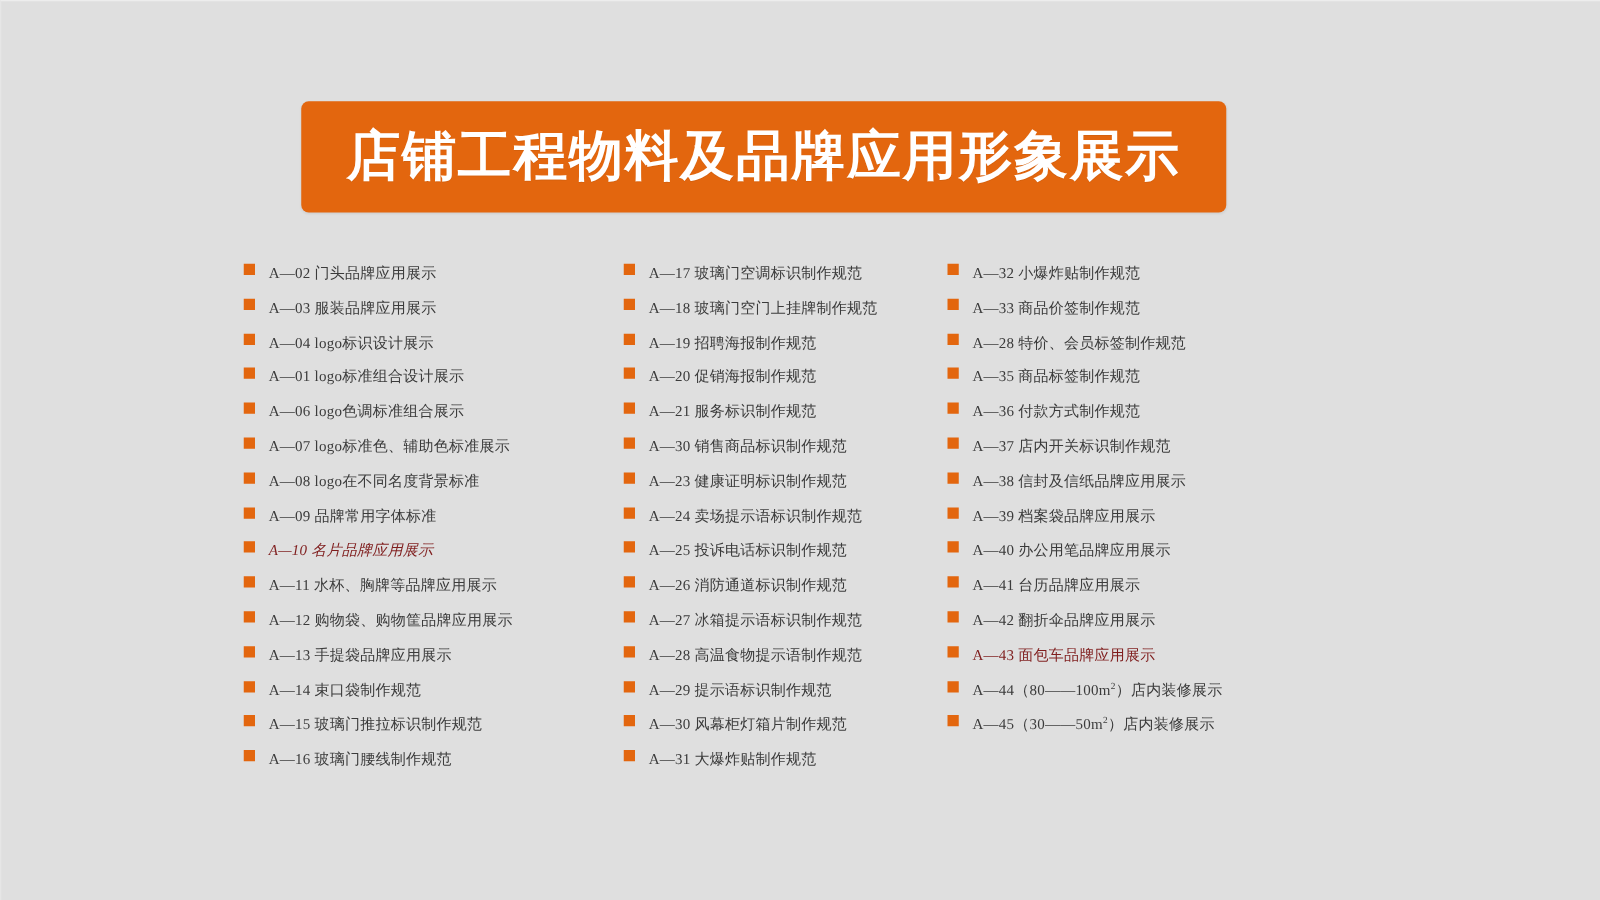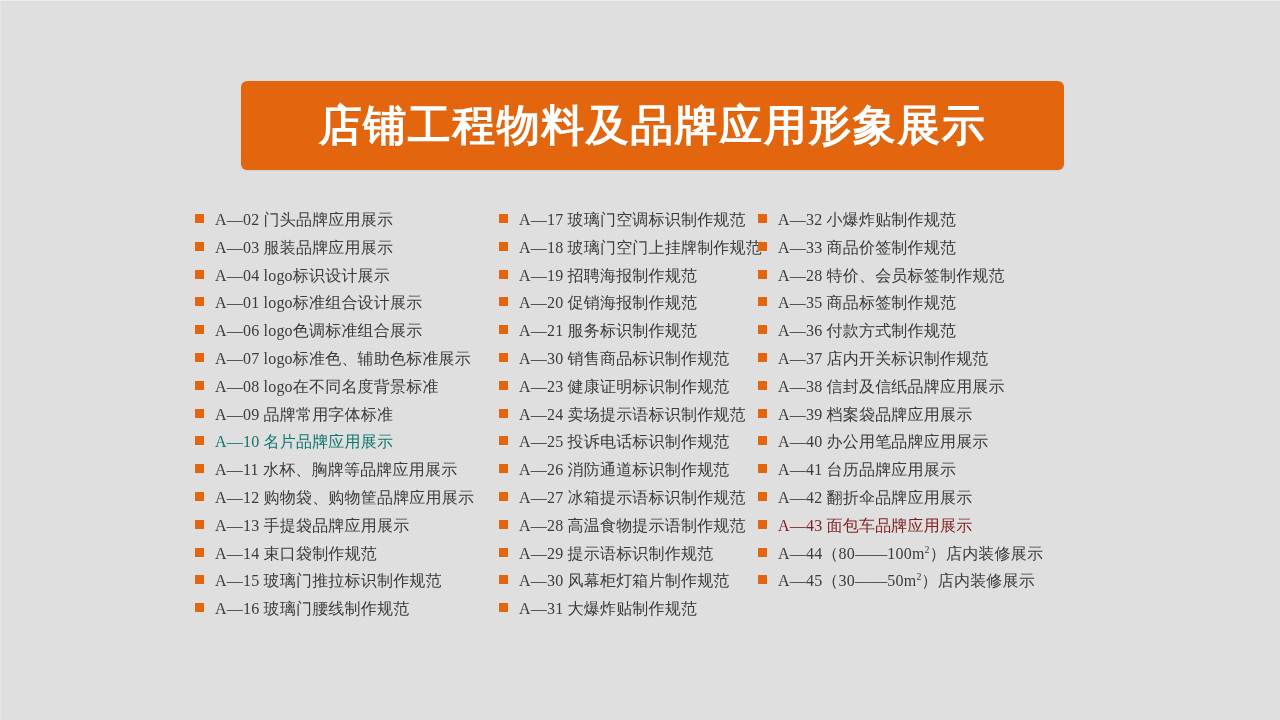--- a/index.html
+++ b/index.html
@@ -34,21 +34,21 @@
     border-left: 1px solid #e6e6e6;
     box-sizing: border-box;
     pointer-events: none;
   }
 
   
   .title-banner {
     position: absolute;
     left: 241px;
     top: 81px;
-    width: 823px;
+    width: 740px;
     height: 89px;
     background: #e3660e;
     border-radius: 6px;
     display: flex;
     align-items: center;
     justify-content: center;
     box-shadow: 0 1px 2px rgba(0,0,0,0.07);
   }
   .title-text {
     color: #ffffff;
@@ -87,21 +87,21 @@
     flex: 0 0 auto;
     width: 9px;
     height: 9px;
     background: #e3660e;
     margin-right: 11px;
     position: relative;
     top: -2px;
   }
   .item-label {
     font-family: "Liberation Serif", "DejaVu Serif", serif;
-    font-size: 16px;
+    font-size: 12px;
     color: #3b3b3b;
     line-height: 1;
     letter-spacing: 0.2px;
   }
   .item-label sup {
     font-size: 0.62em;
     vertical-align: super;
     line-height: 0;
   }
 </style>
@@ -143,21 +143,21 @@
         <div class="item">
           <span class="bullet" style="background: rgb(227, 102, 14);"></span>
           <span class="item-label" style="color: rgb(59, 59, 59);">A—08 logo在不同名度背景标准</span>
         </div>
         <div class="item">
           <span class="bullet" style="background: rgb(227, 102, 14);"></span>
           <span class="item-label" style="color: rgb(59, 59, 59);">A—09 品牌常用字体标准</span>
         </div>
         <div class="item">
           <span class="bullet" style="background: rgb(227, 102, 14);"></span>
-          <span class="item-label" style="color: #0f766e;">A—10 名片品牌应用展示</span>
+          <span class="item-label" style="color: #7f1d1d; font-style: italic;">A—10 名片品牌应用展示</span>
         </div>
         <div class="item">
           <span class="bullet" style="background: rgb(227, 102, 14);"></span>
           <span class="item-label" style="color: rgb(59, 59, 59);">A—11 水杯、胸牌等品牌应用展示</span>
         </div>
         <div class="item">
           <span class="bullet" style="background: rgb(227, 102, 14);"></span>
           <span class="item-label" style="color: rgb(59, 59, 59);">A—12 购物袋、购物筐品牌应用展示</span>
         </div>
         <div class="item">

